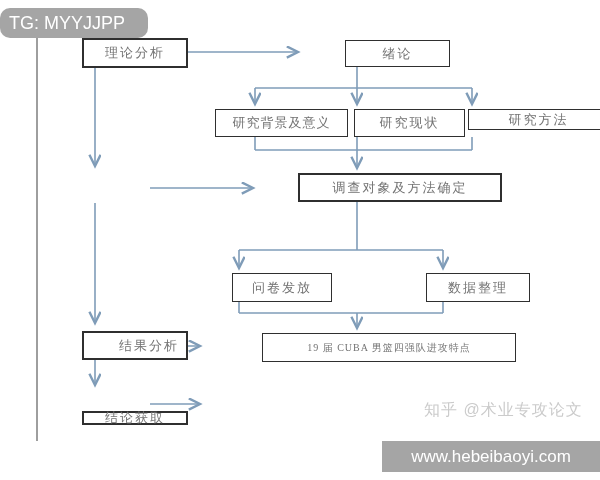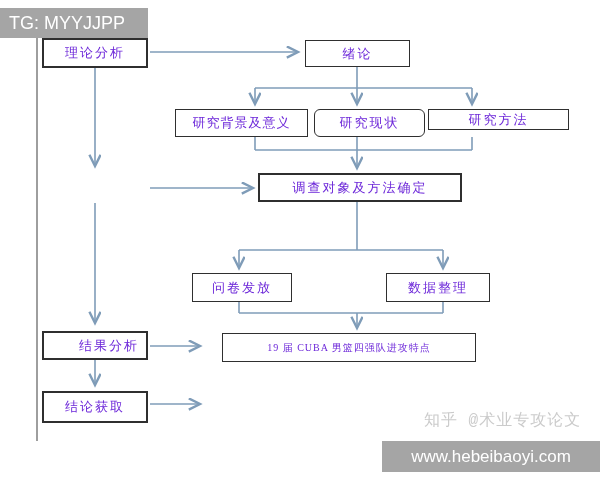--- a/index.html
+++ b/index.html
@@ -4,51 +4,51 @@
 <style>
   html,body{margin:0;padding:0;background:#ffffff;}
   #canvas{
     position:relative;width:600px;height:480px;background:#ffffff;overflow:hidden;
     font-family:"Liberation Serif","DejaVu Serif",serif;
   }
   #connectors{position:absolute;left:0;top:0;width:600px;height:480px;z-index:0;}
   .node{
     position:absolute;display:flex;align-items:center;justify-content:center;
     background:#ffffff;border:2px solid #2f2f2f;box-sizing:border-box;
-    font-size:13px;color:#6d28d9;letter-spacing:2px;z-index:1;text-align:center;
+    font-size:13px;color:#737373;letter-spacing:2px;z-index:1;text-align:center;margin-left:40px;
   }
   .node.thin{border-width:1.5px;}
   
   #n-theory{left:42px;top:38px;width:106px;height:30px;}
   #n-survey{left:42px;top:173px;width:106px;height:30px;}
   #n-result{left:42px;top:331px;width:106px;height:29px;padding-left:28px;}
-  #n-getconc{left:42px;top:391px;width:106px;height:32px;}
+  #n-getconc{left:42px;top:411px;width:106px;height:14px;}
   
   #n-intro{left:305px;top:40px;width:105px;height:27px;}
   #n-background{left:175px;top:109px;width:133px;height:28px;letter-spacing:1px;}
-  #n-status{left:314px;top:109px;width:111px;height:28px;border-radius:6px;}
+  #n-status{left:314px;top:109px;width:111px;height:28px;}
   #n-method{left:428px;top:109px;width:141px;height:21px;}
   #n-objmethod{left:258px;top:173px;width:204px;height:29px;border-width:2px;}
   #n-quest{left:192px;top:273px;width:100px;height:29px;}
   #n-datasort{left:386px;top:273px;width:104px;height:29px;}
   #n-cuba{left:222px;top:333px;width:254px;height:29px;font-size:10px;letter-spacing:1px;}
   #n-conc{left:205px;top:390px;width:315px;height:28px;}
   
   .banner{
     position:absolute;background:#a5a5a5;color:#ffffff;z-index:3;
     font-family:"Liberation Sans","DejaVu Sans",sans-serif;
     display:flex;align-items:center;
   }
-  #top-banner{left:0;top:8px;width:148px;height:30px;font-size:18px;padding-left:9px;box-sizing:border-box;}
+  #top-banner{left:0;top:8px;width:148px;height:30px;font-size:18px;padding-left:9px;box-sizing:border-box;border-radius:10px;}
   #bottom-banner{left:382px;top:441px;width:218px;height:31px;font-size:17px;justify-content:center;}
   #zhihu-mark{
-    position:absolute;left:424px;top:410px;z-index:2;
+    position:absolute;left:424px;top:400px;z-index:2;
     color:#cbcbcb;font-size:16px;letter-spacing:1px;white-space:nowrap;
     text-shadow:1px 1px 0 #ffffff;
-    font-family:Liberation Mono, monospace;
+    font-family:Liberation Sans, sans-serif;
   }
 </style>
 </head>
 <body>
 
 <div id="canvas">
 
   <svg id="connectors" viewBox="0 0 600 480" xmlns="http://www.w3.org/2000/svg">
     <defs>
       <marker id="ah" markerWidth="10" markerHeight="10" refX="7.5" refY="4" orient="auto">

